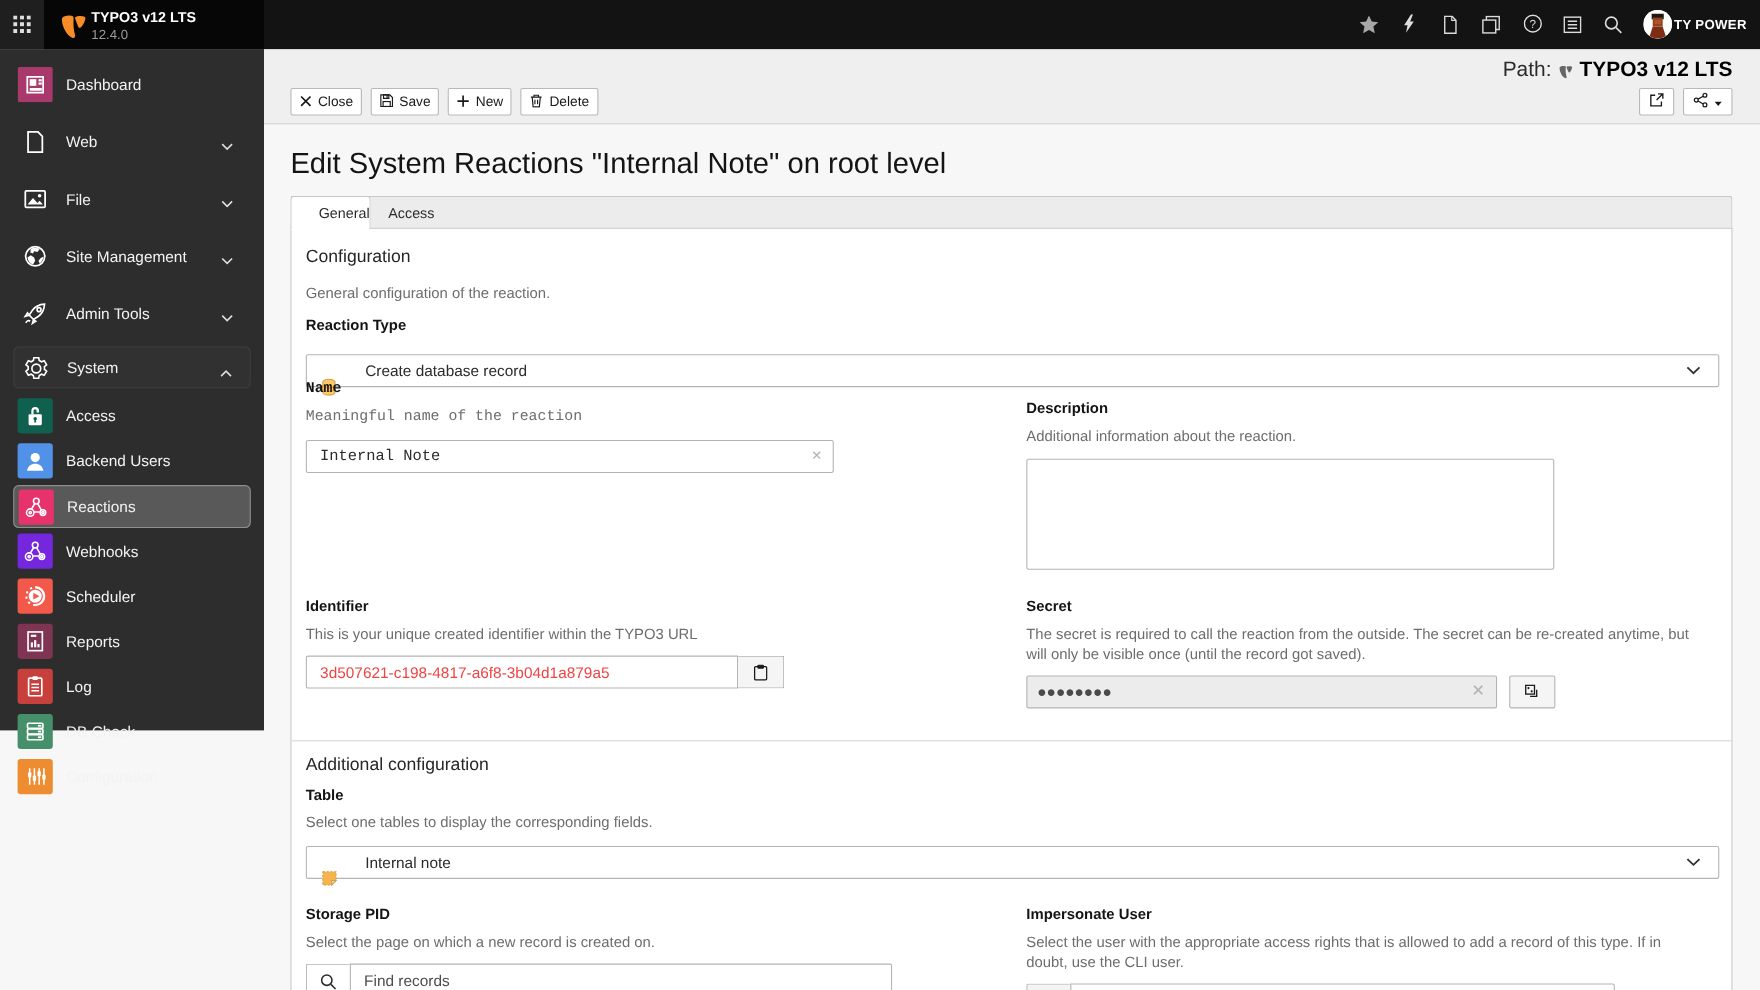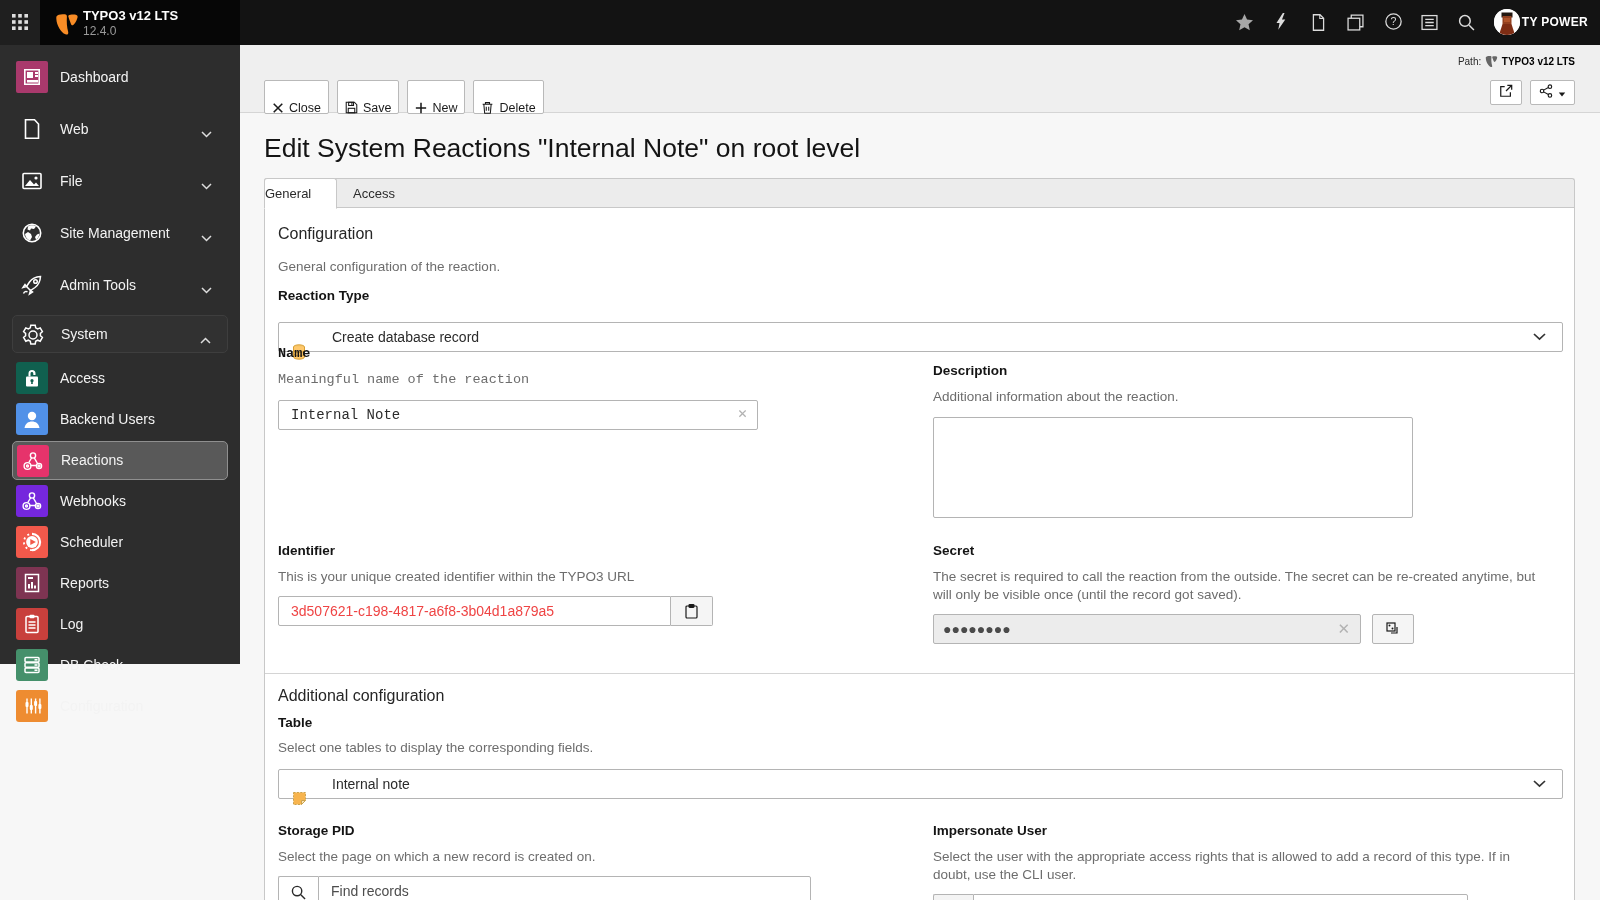--- a/index.html
+++ b/index.html
@@ -34,31 +34,31 @@
 .smi { position:relative; height:41px; }
 .smi .ic { position:absolute; left:16px; top:4px; width:32px; height:32px; border-radius:3px; }
 .smi .lbl { position:absolute; left:60px; top:0; line-height:41px; color:#f3f3f3; font-size:14px; }
 .smi.active { background:#595959; border:1px solid #8f8f8f; border-radius:5px; margin:1px 12px; height:39px; }
 .smi.active .ic { left:4px; top:3px; }
 .smi.active .lbl { left:48px; line-height:37px; }
 
 
 .main { position:absolute; left:240px; top:45px; width:1360px; height:855px; background:#f7f7f7; }
 .docheader { position:absolute; left:0; top:0; width:1360px; height:68px; background:#efefef; border-bottom:1px solid #d5d5d5; }
-.path { position:absolute; top:8px; right:25px; font-size:10px; color:#2a2a2a; }
+.path { position:absolute; top:8px; right:25px; font-size:19px; color:#2a2a2a; }
 .path b { color:#000; }
 .btnrow { position:absolute; left:24px; top:35px; font-size:0; }
-.btn { display:inline-block; height:25px; background:#fff; border:1px solid #b9b9b9; border-radius:2px; font-size:12.5px; color:#1a1a1a; line-height:23px; padding:16px 7px; margin-right:8px; vertical-align:top; }
+.btn { display:inline-block; height:25px; background:#fff; border:1px solid #b9b9b9; border-radius:2px; font-size:12.5px; color:#1a1a1a; line-height:23px; padding:0 7px; margin-right:8px; vertical-align:top; }
 .btn svg { vertical-align:-2px; margin-right:5px; }
 .dh-right { position:absolute; right:25px; top:35px; font-size:0; }
 .dh-right .btn { margin-right:0; margin-left:8px; padding:0 8px; }
 .dh-right .btn svg { margin-right:0; }
 h1 { position:absolute; left:24px; top:88px; font-size:26.5px; font-weight:400; color:#141414; white-space:nowrap; letter-spacing:0; }
 .tabs { position:absolute; left:24px; top:133px; width:1311px; height:29px; background:#ececec; border:1px solid #c8c8c8; border-bottom:0; border-radius:3px 3px 0 0; }
-.tab1 { position:absolute; left:-1px; top:-1px; width:73px; height:31px; background:#fff; border:1px solid #c8c8c8; border-bottom:1px solid #fff; border-radius:3px 3px 0 0; text-align:left; line-height:30px; font-size:13px; color:#2b2b2b; z-index:3; }
+.tab1 { position:absolute; left:-1px; top:-1px; width:73px; height:31px; background:#fff; border:1px solid #c8c8c8; border-bottom:1px solid #fff; border-radius:3px 3px 0 0; text-align:right; line-height:30px; font-size:13px; color:#2b2b2b; z-index:3; }
 .tab2 { position:absolute; left:88px; top:0; line-height:29px; font-size:13px; color:#2b2b2b; }
 .panel { position:absolute; left:24px; top:162px; width:1311px; height:693px; background:#fff; border:1px solid #c8c8c8; border-bottom:0; }
 .sect { position:relative; padding:0 11px 0 13px; }
 .sect1 { height:466px; border-bottom:1px solid #d4d4d4; }
 .shead { font-size:16px; color:#262626; padding-top:17px; }
 .sdesc { font-size:13.5px; color:#6d6d6d; margin-top:16px; }
 .flabel { font-size:13.5px; font-weight:bold; color:#141414; }
 .fdesc { font-size:13.5px; color:#6d6d6d; line-height:18px; }
 
 .selgroup { display:flex; height:30px; border:1px solid #b4b4b4; border-radius:2px; background:#fff;align-items:center; }

